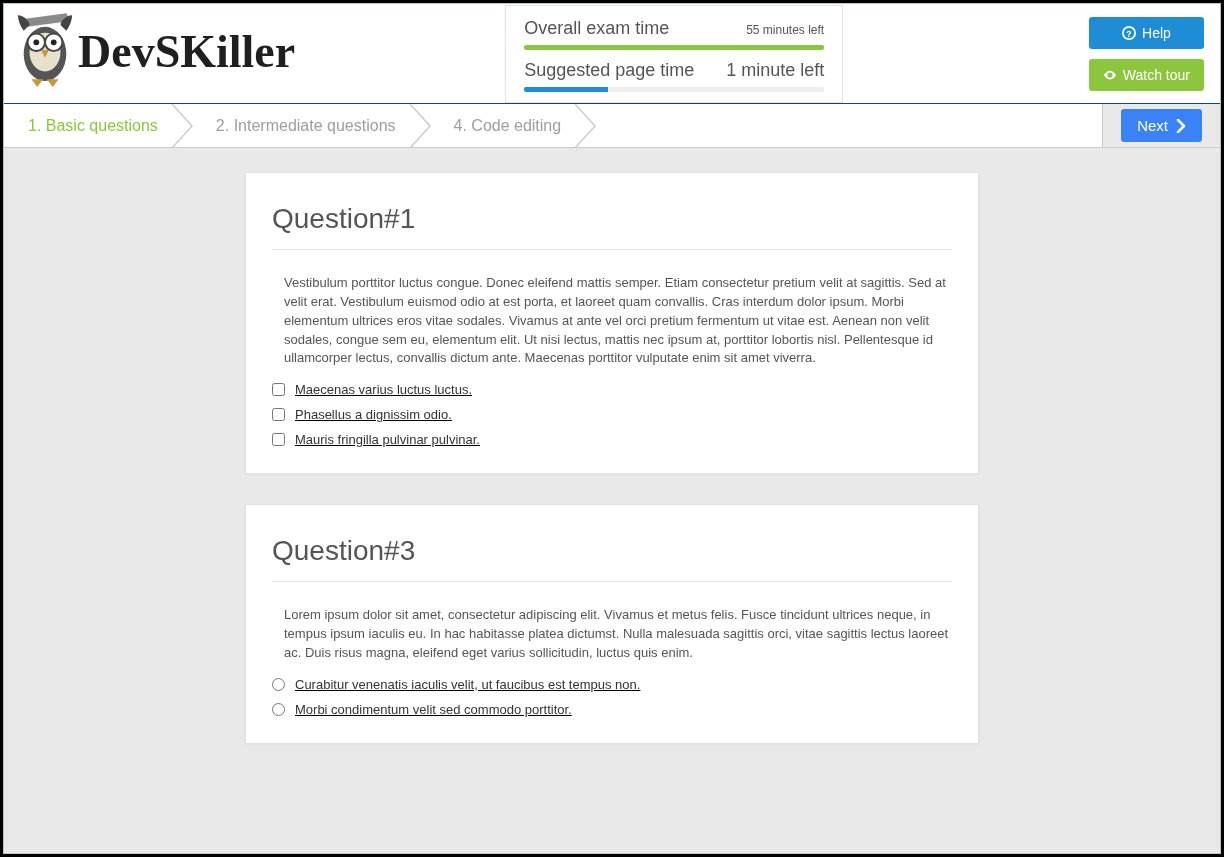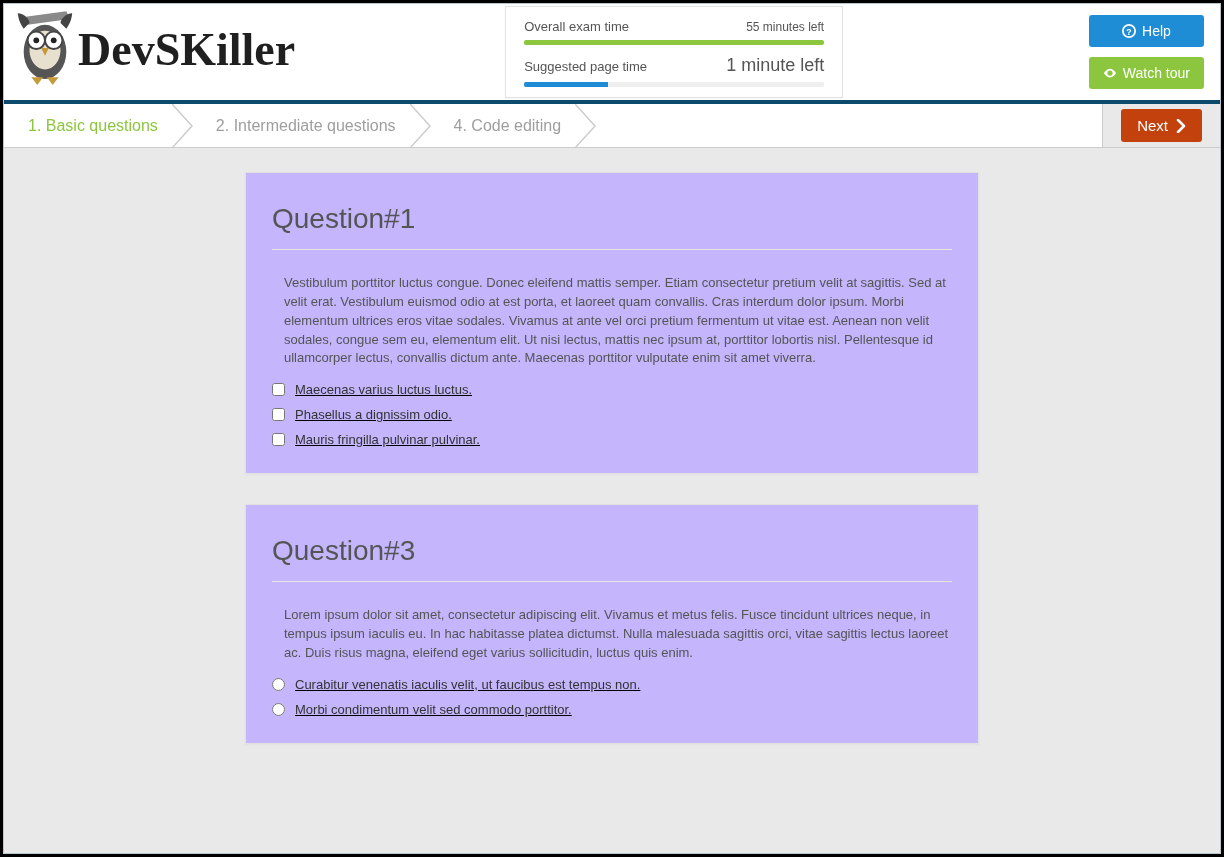--- a/index.html
+++ b/index.html
@@ -1,28 +1,28 @@
 <!DOCTYPE html>
 <html><head>
 <meta charset="utf-8">
 <style>
   * { box-sizing: border-box; margin: 0; padding: 0; }
   html, body { width: 1224px; height: 857px; font-family: "Segoe UI", Arial, sans-serif; background:#fff; }
   .frame { width:1224px; height:857px; border:3px solid #000; background:#e9e9e9; position:relative; overflow:hidden;}
   .inner { border:1px solid #b8c7cc; background:#e9e9e9; width:100%; height:100%; }
 
   
-  .header { background:#fff; height:100px; display:flex; align-items:center; padding:0 16px 0 10px; border-bottom:4px solid #0c4a6e; }
+  .header { background:#fff; height:100px; display:flex; align-items:center; padding:0 16px 0 10px; border-bottom:1px solid #0c4a6e; }
   .logo-block { display:flex; align-items:center; gap:4px; }
   .owl svg { width:62px; height:78px; }
   .wordmark { font-family: "Brush Script MT", "Segoe Script", cursive; font-size:46px; font-weight:700; color:#1f1f1f; line-height:1; margin-left:-2px; position:relative; top:-2px;}
   
   .timer-box { width:338px; border:1px solid #e3e3e3; background:#fff; margin-left:210px; padding:12px 18px 10px 18px; box-shadow:0 1px 2px rgba(0,0,0,0.04);}
   .timer-row { display:flex; justify-content:space-between; align-items:baseline; }
-  .timer-label { font-size:13px; color:#555; }
+  .timer-label { font-size:18px; color:#555; }
   .timer-value { font-family:"Segoe UI Light","Segoe UI",Arial,sans-serif; font-size:12px; color:#555; font-weight:300;}
   .bar { width:100%; height:5px; background:#efefef; margin-top:6px; border-radius:2px; position:relative; overflow:hidden;}
   .bar .fill-green { background:#8cc63f; height:100%; width:100%; }
   .bar .fill-blue  { background:#1f8dd6; height:100%; width:28%; }
   .timer-box .row2 { margin-top:10px; }
   .timer-box .row2 .timer-value { font-size:18px; }
 
   .header-actions { margin-left:auto; display:flex; flex-direction:column; gap:10px; }
   .btn { display:inline-flex; align-items:center; justify-content:center; gap:6px; color:#fff; font-size:14px; border:none; border-radius:3px; padding:8px 14px; cursor:pointer; min-width:104px;}
   .btn-blue  { background:#1f8dd6; }
@@ -30,25 +30,25 @@
   .btn .ic { width:14px; height:14px; display:inline-block; }
 
   
   .stepbar { background:#fff; height:44px; border-bottom:1px solid #ccc; display:flex; align-items:stretch; position:relative;}
   .step { display:flex; align-items:center; position:relative; padding:0 28px 0 30px; font-size:16px; color:#9e9e9e; }
   .step:first-child { padding-left:24px; }
   .step.active { color:#8cc63f; }
   .step .chev { position:absolute; right:-14px; top:0; height:44px; width:28px; }
   .step .chev svg { height:44px; width:28px; display:block;}
   .next-wrap { margin-left:auto; display:flex; align-items:center; padding-right:18px; background:#e9e9e9; border-left:1px solid #ccc; padding-left:18px;}
-  .btn-next { background:#c2410c; color:#fff; border-radius:3px; padding:8px 16px; font-size:15px; display:flex; align-items:center; gap:8px; border:none; cursor:pointer;}
+  .btn-next { background:#3b82f6; color:#fff; border-radius:3px; padding:8px 16px; font-size:15px; display:flex; align-items:center; gap:8px; border:none; cursor:pointer;}
 
   
   .content { padding:24px 0 40px 0; display:flex; flex-direction:column; align-items:center; gap:30px;}
-  .card { width:734px; background:#c4b5fd; border:1px solid #e1e1e1; box-shadow:0 1px 2px rgba(0,0,0,0.04); padding:30px 26px 26px 26px;}
+  .card { width:734px; background:#ffffff; border:1px solid #e1e1e1; box-shadow:0 1px 2px rgba(0,0,0,0.04); padding:30px 26px 26px 26px;}
   .card h2 { font-family:"Segoe UI Light","Segoe UI",Arial,sans-serif; font-weight:300; font-size:28px; color:#555; padding-bottom:14px; border-bottom:1px solid #e6e6e6; margin-bottom:24px;}
   .qtext { font-size:13px; color:#555; line-height:1.45; margin-bottom:14px;margin-left:12px;}
   .opts { display:flex; flex-direction:column; gap:10px;text-decoration:underline; }
   .opt { display:flex; align-items:center; gap:10px; font-size:13px; color:#333;}
   .opt input { width:13px; height:13px; accent-color:#888;}
 </style>
 </head>
 <body>
 
 <div class="frame">

